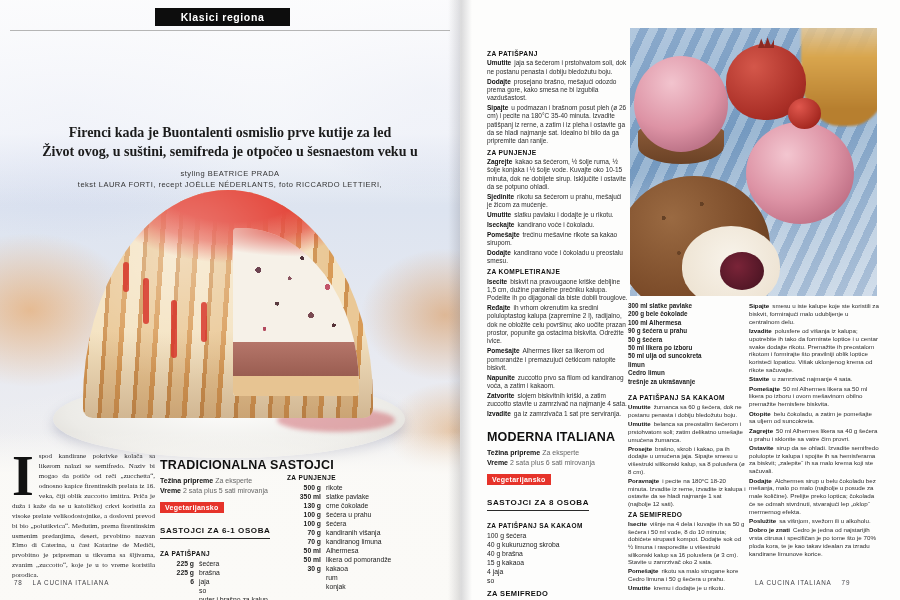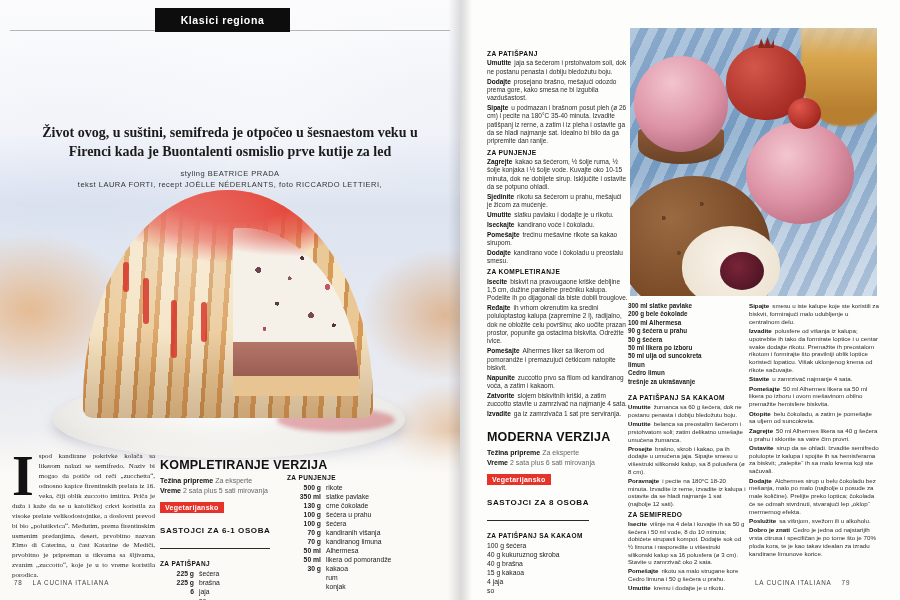--- a/index.html
+++ b/index.html
@@ -13,21 +13,21 @@
       radial-gradient(ellipse 100px 70px at 455px 430px, rgba(220,150,80,.45), transparent 70%),
       radial-gradient(ellipse 210px 150px at 430px 90px, rgba(168,178,218,.5), transparent 70%),
       radial-gradient(ellipse 260px 190px at 70px 110px, rgba(188,197,232,.45), transparent 70%),
       radial-gradient(ellipse 520px 250px at 230px 570px, rgba(250,248,244,.95), transparent 80%),
       linear-gradient(180deg,#eef1f7 0%,#dde4f0 35%,#e8eaf1 60%,#f6f4f0 100%);}
   .title-veil{position:absolute;left:0;top:0;width:100%;height:205px;
     background:linear-gradient(180deg,rgba(252,252,253,.95) 0%,rgba(248,249,252,.8) 65%,rgba(248,249,252,0) 100%);}
   .bottom-veil{position:absolute;left:0;bottom:0;width:100%;height:168px;
     background:linear-gradient(0deg,rgba(251,250,247,.98) 0%,rgba(251,250,247,.95) 75%,rgba(251,250,247,0) 100%);}
   .hairline{position:absolute;left:10px;top:30px;width:440px;height:1px;background:#b5b5b5;}
-  .cat-tab{position:absolute;left:155px;top:8px;width:135px;height:24px;background:#0d0d0d;
+  .cat-tab{position:absolute;left:155px;top:8px;width:135px;height:18px;background:#0d0d0d;
     color:#fff;font-size:10.5px;font-weight:bold;letter-spacing:.6px;display:flex;
     align-items:center;justify-content:center;z-index:3;}
   .hero-title{position:absolute;left:0;top:44px;width:460px;text-align:center;
     font-family:"Liberation Serif",serif;font-weight:700;font-size:77px;line-height:1;
     letter-spacing:1px;color:#141414;z-index:2;}
   .hero-sub{position:absolute;left:10px;top:124px;width:440px;text-align:center;z-index:2;
     font-family:"Liberation Serif",serif;font-weight:700;font-size:14px;line-height:1.35;color:#1b1b1b;}
   .byline{position:absolute;left:10px;top:168px;width:440px;text-align:center;z-index:2;
     font-size:7.5px;letter-spacing:.5px;color:#333;line-height:1.5;}
   
@@ -68,21 +68,21 @@
     font-family:"Liberation Serif",serif;font-size:7px;line-height:1.42;text-align:justify;color:#26262a;}
   .dropcap{float:left;font-family:"Liberation Serif",serif;font-weight:700;font-size:56px;
     line-height:44px;margin:2px 5px 0 0;color:#111;}
   .block{position:absolute;z-index:4;}
   .blk-head{font-size:12.5px;font-weight:bold;letter-spacing:.2px;color:#101010;margin:0 0 4px;white-space:nowrap;}
   .meta{font-size:7px;line-height:1.3;margin-bottom:1px;color:#666;}
   .meta b{color:#111;margin-right:2px;}
   .badge{display:inline-block;background:#e6332a;color:#fff;font-size:7px;font-weight:bold;
     padding:2px 5px;margin:3px 0 6px;letter-spacing:.3px;}
   .servings{display:inline-block;font-size:8px;font-weight:bold;letter-spacing:.6px;color:#111;
-    border-bottom:1px solid #2a2a2a;padding-bottom:13px;margin:2px 0 7px;}
+    border-bottom:1px solid #2a2a2a;padding-bottom:3px;margin:2px 0 7px;}
   .grp{font-size:6.5px;font-weight:bold;letter-spacing:.4px;margin:4px 0 2px;color:#111;}
   .ingrow{display:flex;font-size:6.8px;line-height:9px;color:#222;}
   .ingrow .qty{width:34px;text-align:right;margin-right:5px;font-weight:700;}
   .ingrow .nm{flex:1;font-weight:500;}
   .ing-plain{font-size:6.8px;line-height:9px;font-weight:500;color:#222;}
   
   .page-right{position:absolute;left:460px;top:0;width:440px;height:600px;background:#fdfdfc;}
   .gutter{position:absolute;left:448px;top:0;width:24px;height:600px;z-index:5;
     background:linear-gradient(90deg,rgba(0,0,0,0) 0%,rgba(60,60,70,.14) 45%,rgba(60,60,70,.18) 55%,rgba(0,0,0,0) 100%);}
   .col{position:absolute;font-size:6.5px;line-height:1.28;color:#2c2c2c;}
@@ -159,34 +159,34 @@
       </div>
     </div>
 
     <div class="bottom-veil"></div>
     <div class="hairline"></div>
     <div class="cat-tab">
       <span>Klasici regiona</span>
     </div>
 
     <div class="hero-sub">
+      <div>Firenci kada je Buontalenti osmislio prve kutije za led</div>
       <div>Život ovog, u suštini, semifreda je otpočeo u šesnaestom veku u</div>
-      <div>Firenci kada je Buontalenti osmislio prve kutije za led</div>
     </div>
     <div class="byline">
       <div>styling BEATRICE PRADA</div>
       <div>tekst LAURA FORTI, recept JOËLLE NÉDERLANTS, foto RICCARDO LETTIERI,</div>
     </div>
 
     <div class="intro">
       <span class="dropcap">I</span><span>spod kandirane pokrivke kolača sa likerom nalazi se semifredo. Naziv bi mogao da potiče od reči „zucchetta“, odnosno kapice firentinskih prelata iz 16. veka, čiji oblik zuccotto imitira. Priča je duža i kaže da se u katoličkoj crkvi koristila za visoke prelate velikodostojnike, a doslovni prevod bi bio „polutikvica“. Međutim, prema firentinskim usmenim predanjima, desert, prvobitno nazvan Elmo di Caterina, u čast Katarine de Mediči, prvobitno je pripreman u tikvama sa šljivama, zvanim „zuccotto“, koje je u to vreme koristila porodica.</span>
     </div>
 
     <div class="block" style="left:160px;top:458px;width:152px;">
-      <div class="blk-head">KOMPLETIRANJE VERZIJA</div>
+      <div class="blk-head">TRADICIONALNA SASTOJCI</div>
       <div>
 
       <div class="meta"><b>Težina pripreme</b><span>Za eksperte</span></div>
           <div class="meta"><b>Vreme</b><span>2 sata plus 5 sati mirovanja</span></div>
         </div>
       <div class="badge">Vegetarijansko</div><br>
       <span class="servings">SASTOJCI ZA 6-1 OSOBA</span>
       <div class="grp">ZA PATIŠPANJ</div>
       <div>
 
@@ -299,21 +299,21 @@
       <p class="step"><b>Isecite</b><span>biskvit na pravougaone kriške debljine 1,5 cm, dužine paralelne prečniku kalupa. Podelite ih po dijagonali da biste dobili trouglove.</span></p>
           <p class="step"><b>Ređajte</b><span>ih vrhom okrenutim ka sredini poluloptastog kalupa (zapremine 2 l), radijalno, dok ne obložite celu površinu; ako uočite prazan prostor, popunite ga ostacima biskvita. Odrežite ivice.</span></p>
           <p class="step"><b>Pomešajte</b><span>Alhermes liker sa likerom od pomorandže i premazujući četkicom natopite biskvit.</span></p>
           <p class="step"><b>Napunite</b><span>zuccotto prvo sa filom od kandiranog voća, a zatim i kakaom.</span></p>
           <p class="step"><b>Zatvorite</b><span>slojem biskvitnih kriški, a zatim zuccotto stavite u zamrzivač na najmanje 4 sata.</span></p>
           <p class="step"><b>Izvadite</b><span>ga iz zamrzivača 1 sat pre serviranja.</span></p>
         </div>
     </div>
 
     <div class="block" style="left:27px;top:430px;width:152px;">
-      <div class="blk-head">MODERNA VERZIJA</div>
+      <div class="blk-head">MODERNA ITALIANA</div>
       <div>
 
       <div class="meta"><b>Težina pripreme</b><span>Za eksperte</span></div>
           <div class="meta"><b>Vreme</b><span>2 sata plus 6 sati mirovanja</span></div>
         </div>
       <div class="badge">Vegetarijansko</div><br>
       <span class="servings">SASTOJCI ZA 8 OSOBA</span>
       <div class="grp">ZA PATIŠPANJ SA KAKAOM</div>
       <div>
 

